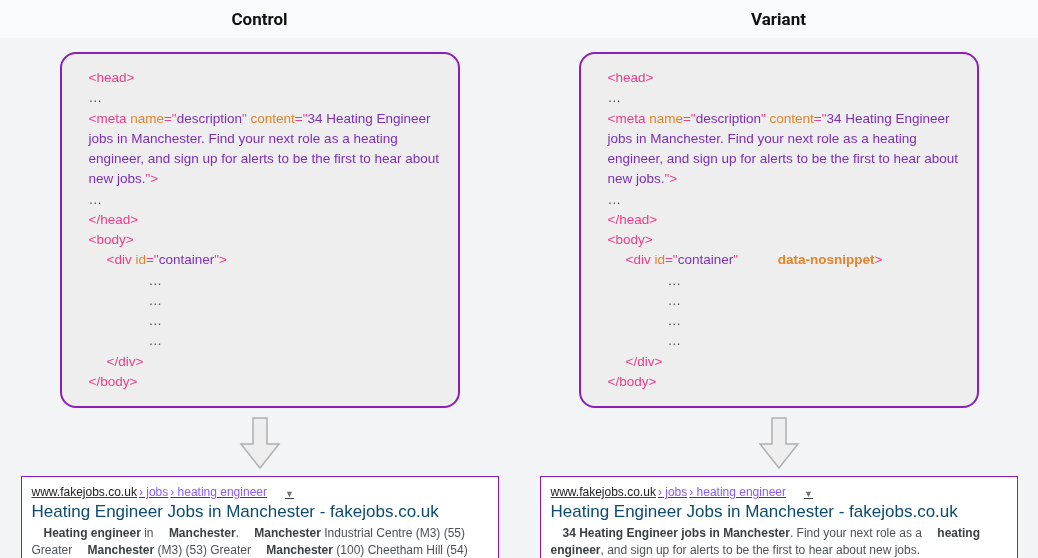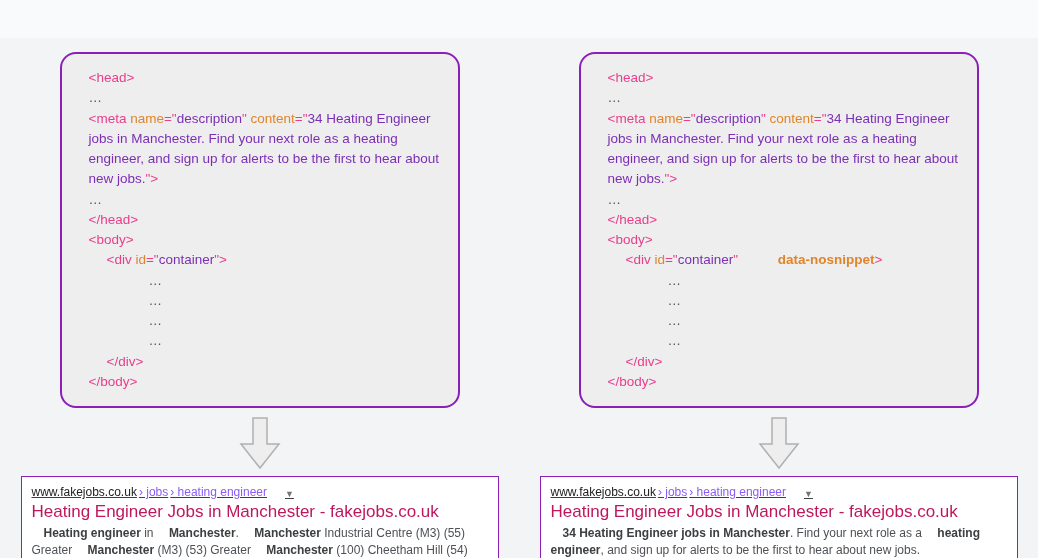--- a/index.html
+++ b/index.html
@@ -77,36 +77,38 @@
     text-decoration: underline;
   }
   .serp .url .dom { color: #202124; }
   .serp .url .crumb { color: #8b5cf6; margin-left: 2px; }
   .serp .url .caret {
     margin-left: 18px;
     color: #70757a;
     font-size: 9px;
   }
   .serp .title {
-    color: #be185d;
+    color: #0c4a6e;
     font-size: 17px;
     line-height: 1.3;
     margin-bottom: 2px;
   }
   .serp .desc {
     font-size: 12px;
     color: #4d5156;
     line-height: 1.45;
   }
   .serp .desc b { color: #3c4043; font-weight: 700; padding-left: 12px; }
 </style>
 </head>
 <body>
 
 <div class="header">
+  <div class="header-half">Control</div>
+  <div class="header-half">Variant</div>
 </div>
 
 <div class="columns">
 
   <div class="col">
 
     <div class="codebox">
       <div class="line"><span class="angle">&lt;</span><span class="tag">head</span><span class="angle">&gt;</span></div>
       <div class="line ell">…</div>
       <div class="line"><span class="angle">&lt;</span><span class="tag">meta</span> <span class="attr">name</span><span class="eq">=</span><span class="punc">"</span><span class="val">description</span><span class="punc">"</span> <span class="attr">content</span><span class="eq">=</span><span class="punc">"</span><span class="txt">34 Heating Engineer jobs in Manchester. Find your next role as a heating engineer, and sign up for alerts to be the first to hear about new jobs.</span><span class="punc">"</span><span class="angle">&gt;</span></div>

